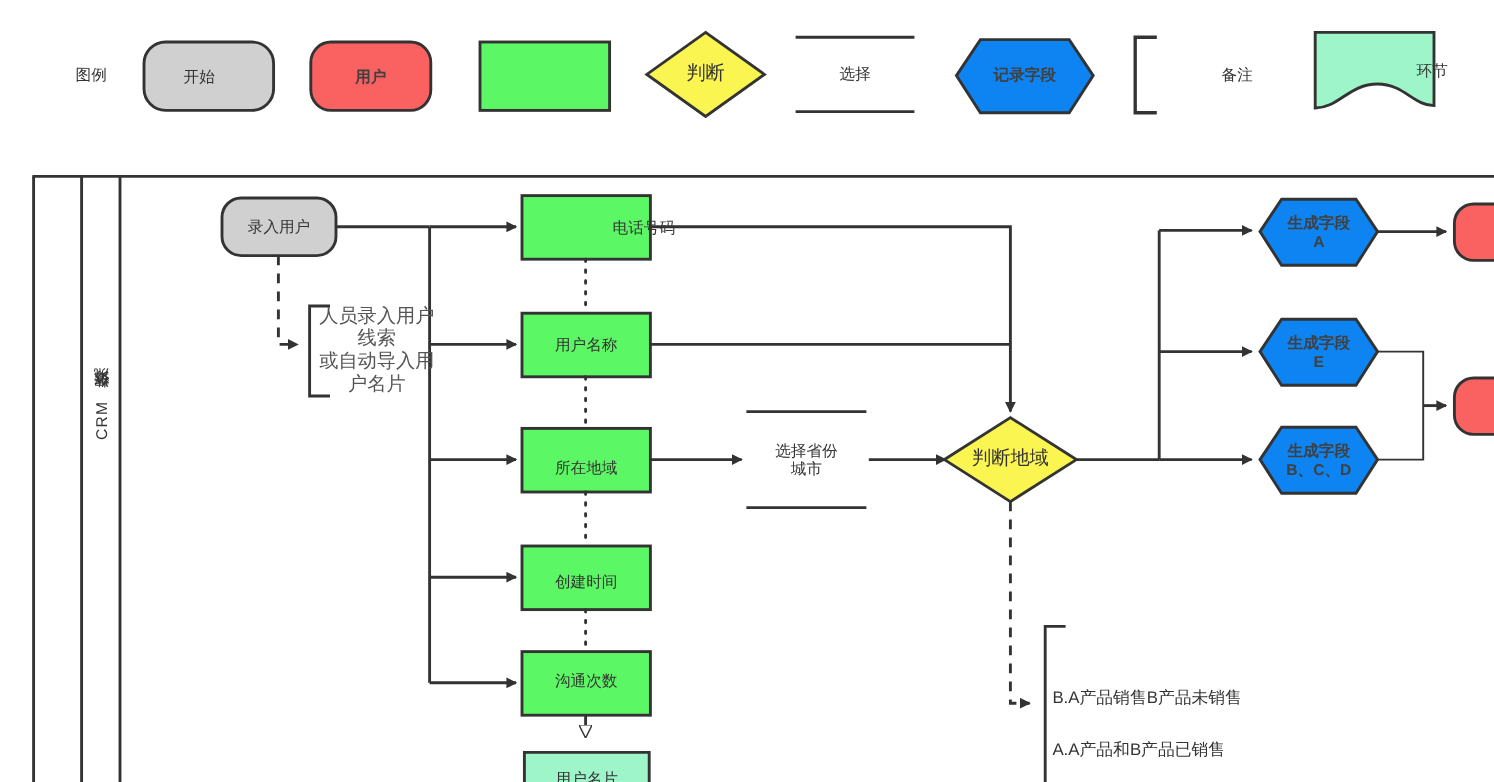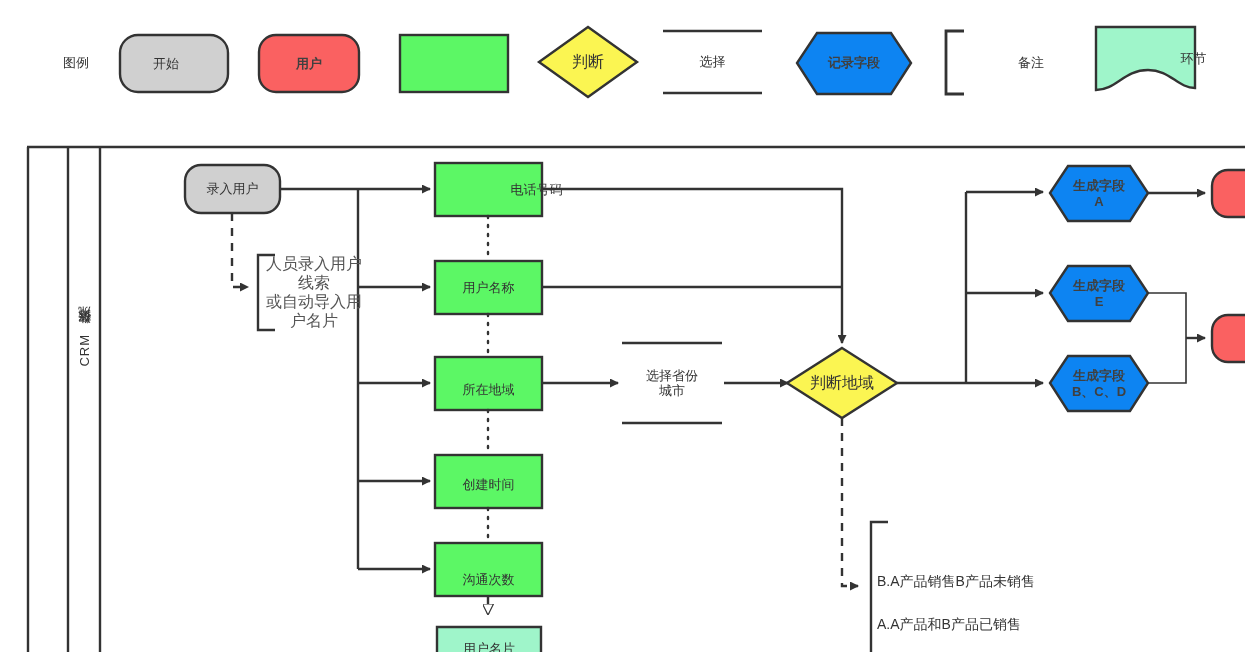--- a/index.html
+++ b/index.html
@@ -197,21 +197,21 @@
 
   <div class="lbl fs12 t-gray" style="left:262px; top:254px; width:104px; height:78px; justify-content:center;">人员录入用户
 线索
 或自动导入用
 户名片</div>
 
   <div class="lbl fs13 t-dark" style="left:435px; top:163px; width:107px; height:53px;margin-left:48px;">电话号码</div>
   <div class="lbl fs13 t-dark" style="left:435px; top:261px; width:107px; height:53px;">用户名称</div>
   <div class="lbl fs13 t-dark" style="left:435px; top:363px; width:107px; height:53px;">所在地域</div>
   <div class="lbl fs13 t-dark" style="left:435px; top:455px; width:107px; height:59px;">创建时间</div>
-  <div class="lbl fs13 t-dark" style="left:435px; top:553px; width:107px; height:53px;">沟通次数</div>
+  <div class="lbl fs13 t-dark" style="left:435px; top:541px; width:107px; height:53px;">沟通次数</div>
 
   <div class="lbl fs13 t-dark" style="left:437px; top:627px; width:104px; height:44px;">用户名片</div>
 
   <div class="lbl fs13 t-dark" style="left:622px; top:358px; width:100px; height:50px;">选择省份
 城市</div>
 
   <div class="lbl fs12 t-dark" style="left:793px; top:368px; width:98px; height:30px;">判断地域</div>
 
   <div class="lbl fs13 t-white" style="left:1050px; top:166px; width:98px; height:55px;">生成字段
 A</div>

